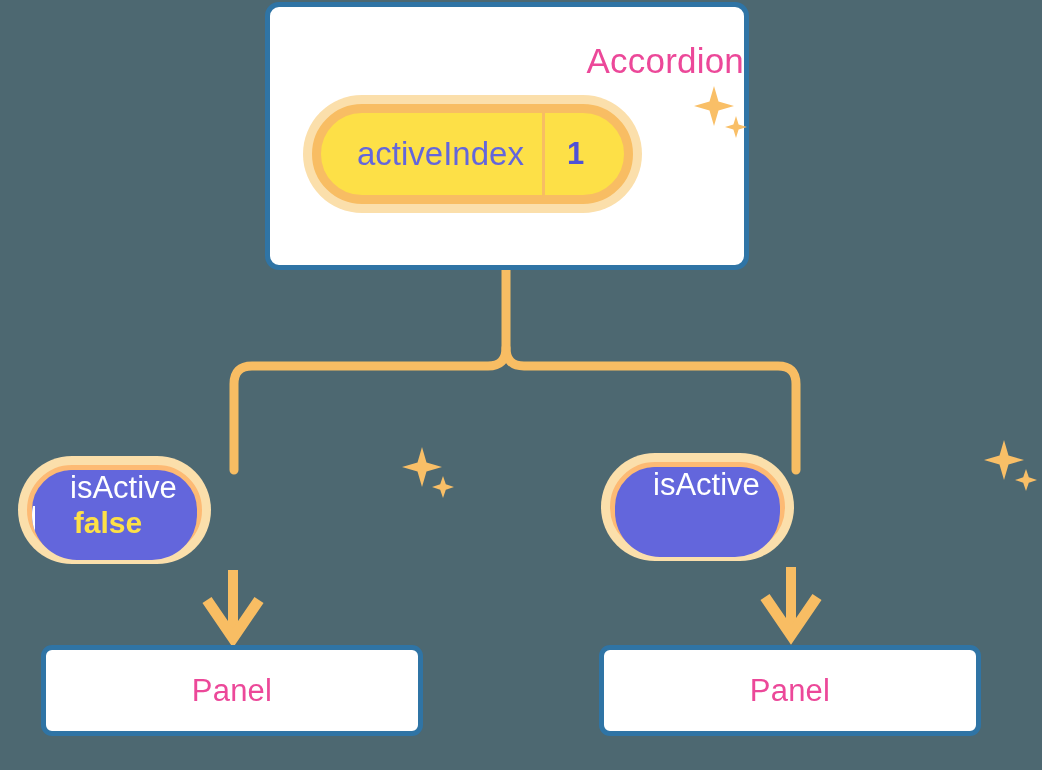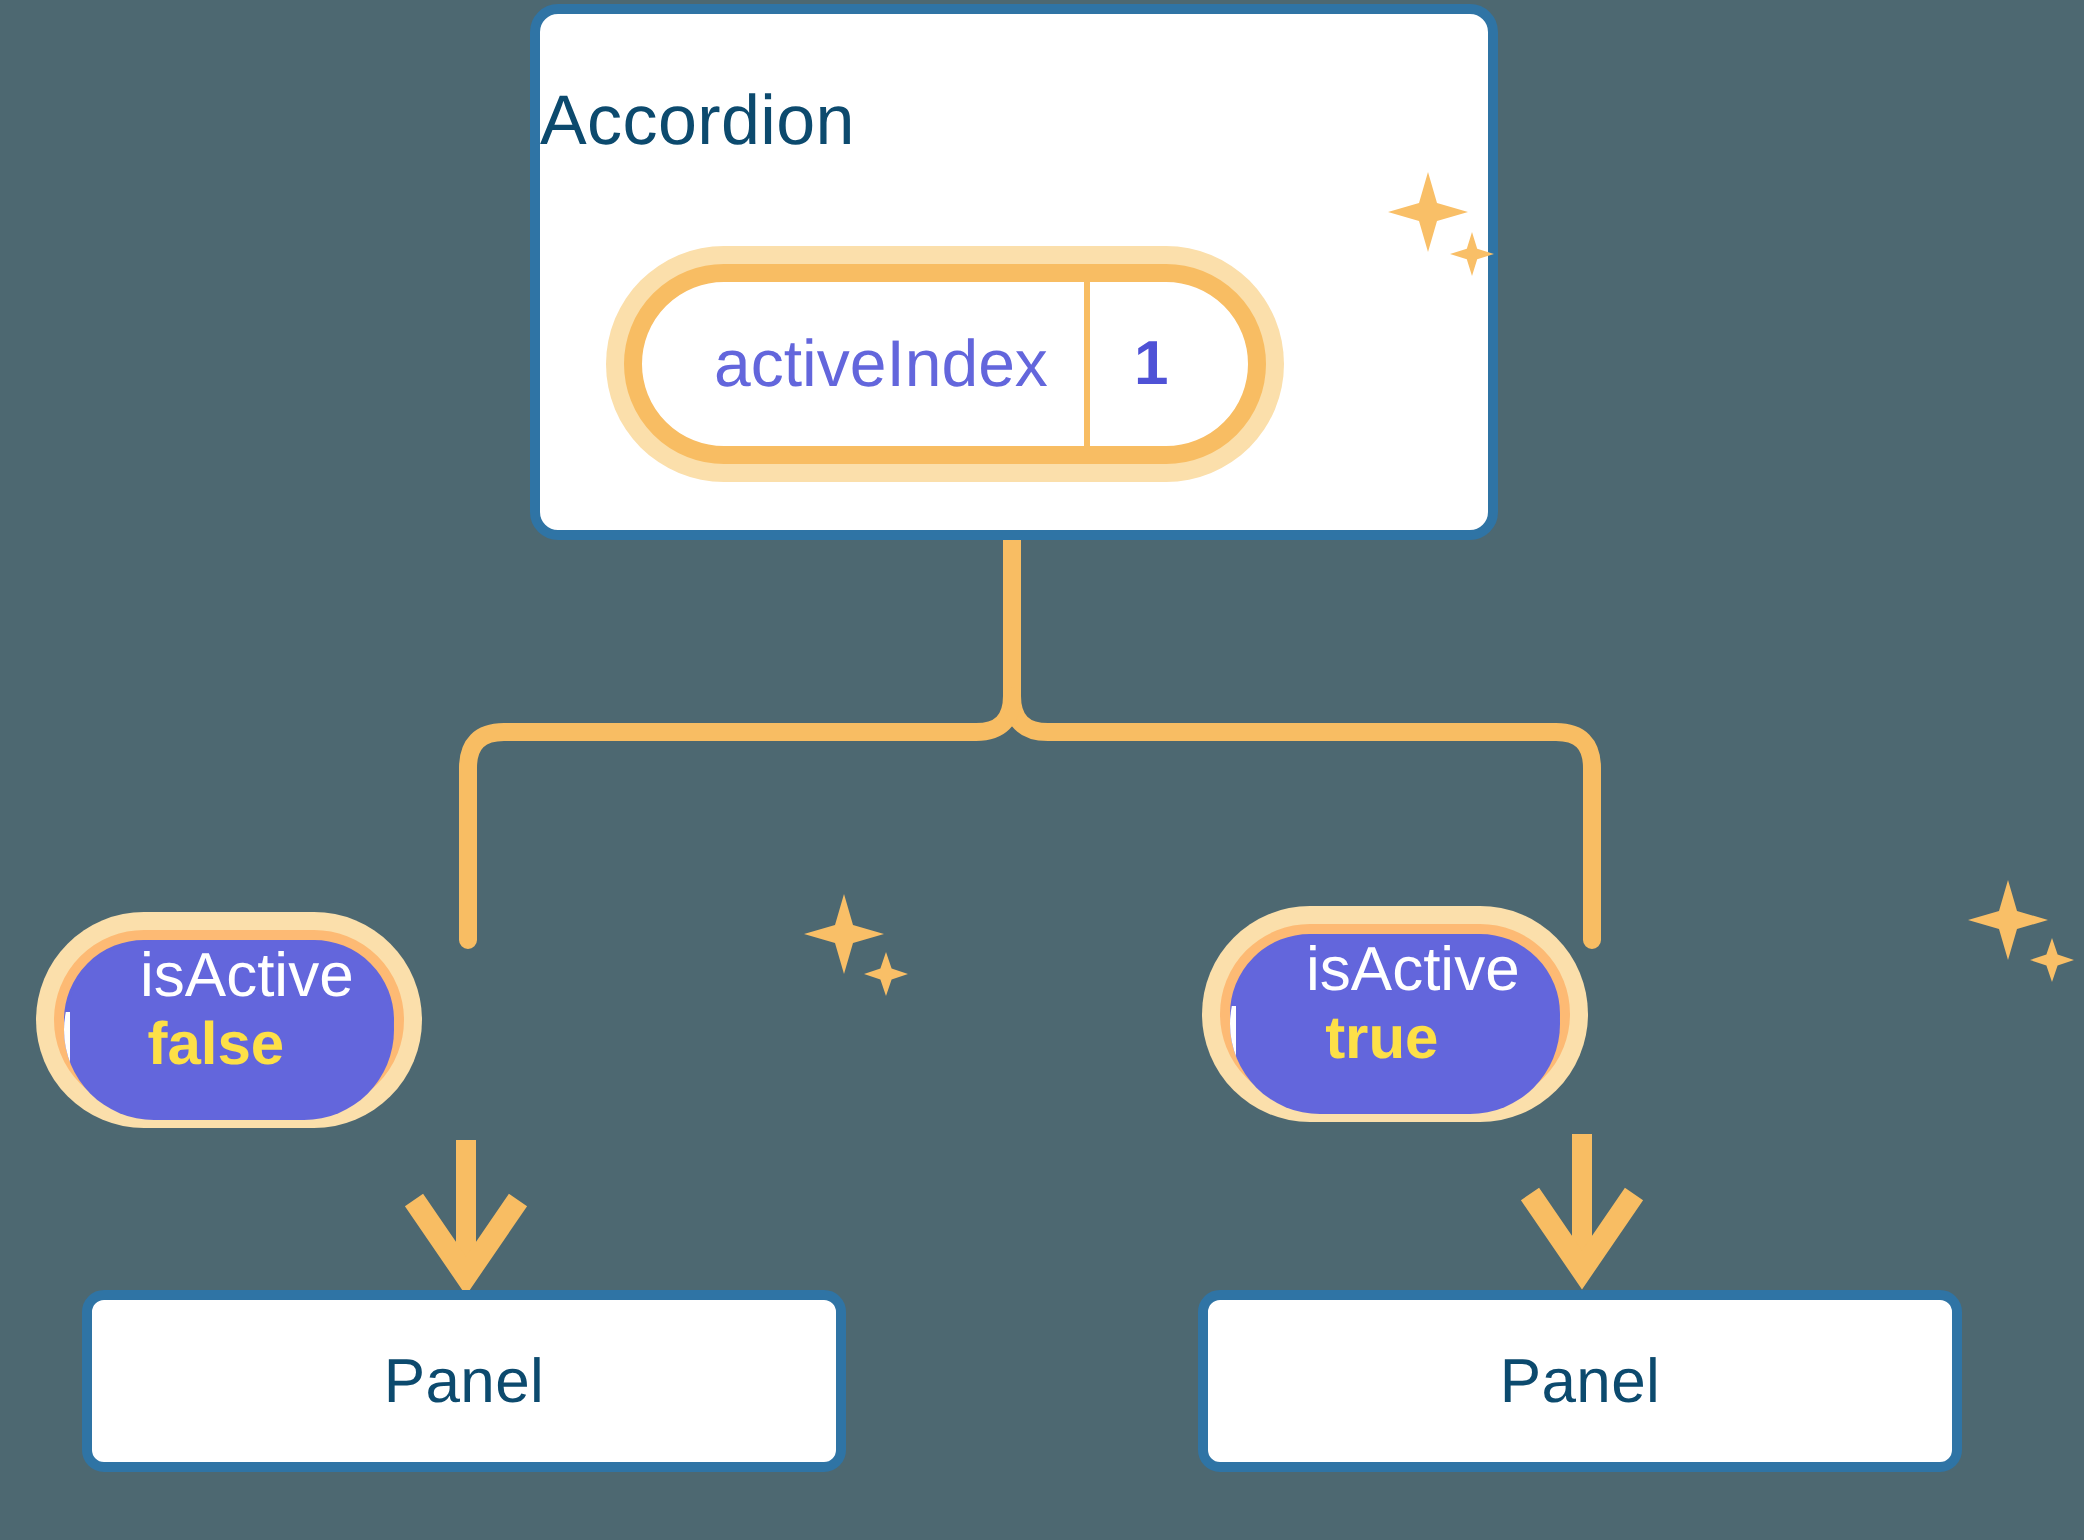--- a/index.html
+++ b/index.html
@@ -34,25 +34,25 @@
 
   
   .card {
     position: absolute;
     background: #ffffff;
     border: 5px solid #2f74a5;
     border-radius: 12px;
   }
 
   .card-title {
-    color: #0c4a6e;
+    color: #ec4899;
     font-size: 35px;
     font-weight: 400;
     letter-spacing: .2px;
-    text-align: left;
+    text-align: right;
     white-space: nowrap;
   }
 
   
   #root-card {
     left: 265px;
     top: 2px;
     width: 484px;
     height: 268px;
     border-radius: 14px;
@@ -85,22 +85,21 @@
   .pill {
     position: relative;
     display: flex;
     align-items: stretch;
     border-radius: 999px;
     
     box-shadow:
       0 0 0 9px #fbdfab,
       0 0 0 0px rgba(0,0,0,0);
     border: 9px solid #f8bd63;
-    background: #ffffff;
-    margin-top: 28px;
+    background: #fde047;
   }
 
   .pill-key, .pill-val {
     display: flex;
     align-items: center;
     justify-content: center;
     white-space: nowrap;
   }
 
   
@@ -232,21 +231,20 @@
     <svg width="64" height="64" viewBox="0 0 64 64">
       <path class="spark" d="M24 4 L28.5 19.5 L44 24 L28.5 28.5 L24 44 L19.5 28.5 L4 24 L19.5 19.5 Z"></path>
       <path class="spark" d="M45 33 L47.8 41.2 L56 44 L47.8 46.8 L45 55 L42.2 46.8 L34 44 L42.2 41.2 Z"></path>
     </svg>
   </div>
 
   <div class="pill-wrap" id="pill-right-wrap">
     <div class="child-pill-outer">
       <div class="child-pill" style="box-shadow:none;border:none;">
         <div class="pill-key">isActive</div>
-        <div class="pill-val">true</div>
       </div>
     </div>
   </div>
 
   <div class="sparkle-cluster" id="sparkle-right">
     <svg width="64" height="64" viewBox="0 0 64 64">
       <path class="spark" d="M22 3 L26.5 18.5 L42 23 L26.5 27.5 L22 43 L17.5 27.5 L2 23 L17.5 18.5 Z"></path>
       <path class="spark" d="M44 32 L46.8 40.2 L55 43 L46.8 45.8 L44 54 L41.2 45.8 L33 43 L41.2 40.2 Z"></path>
     </svg>
   </div>

